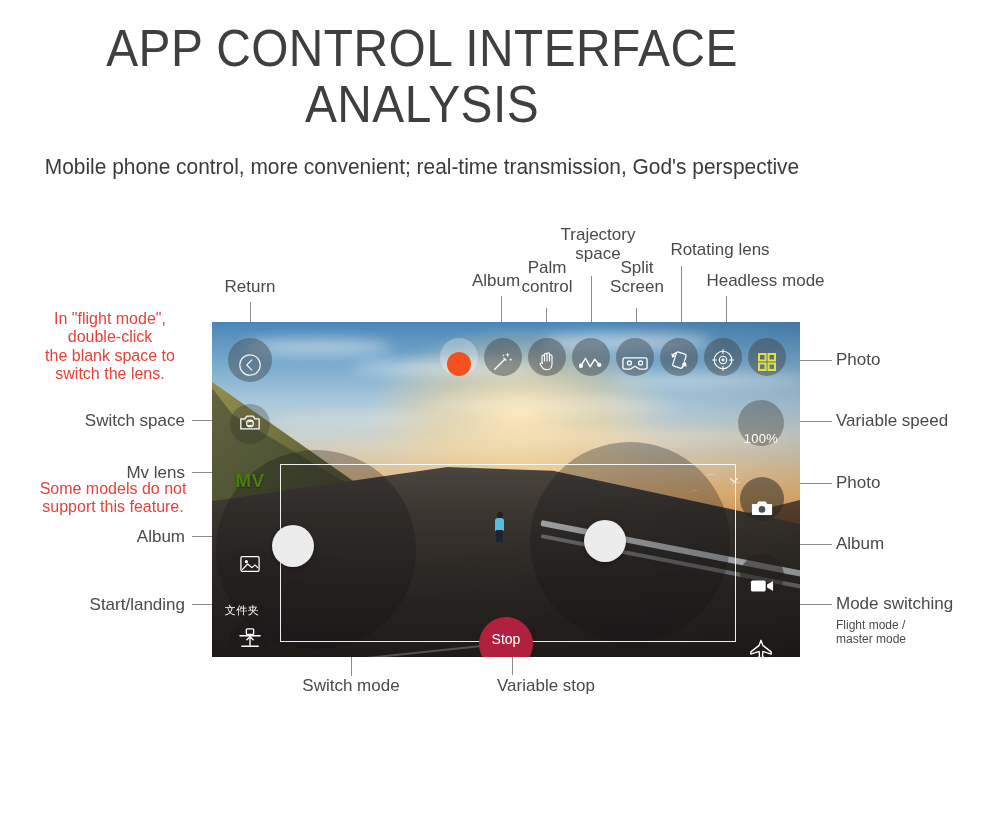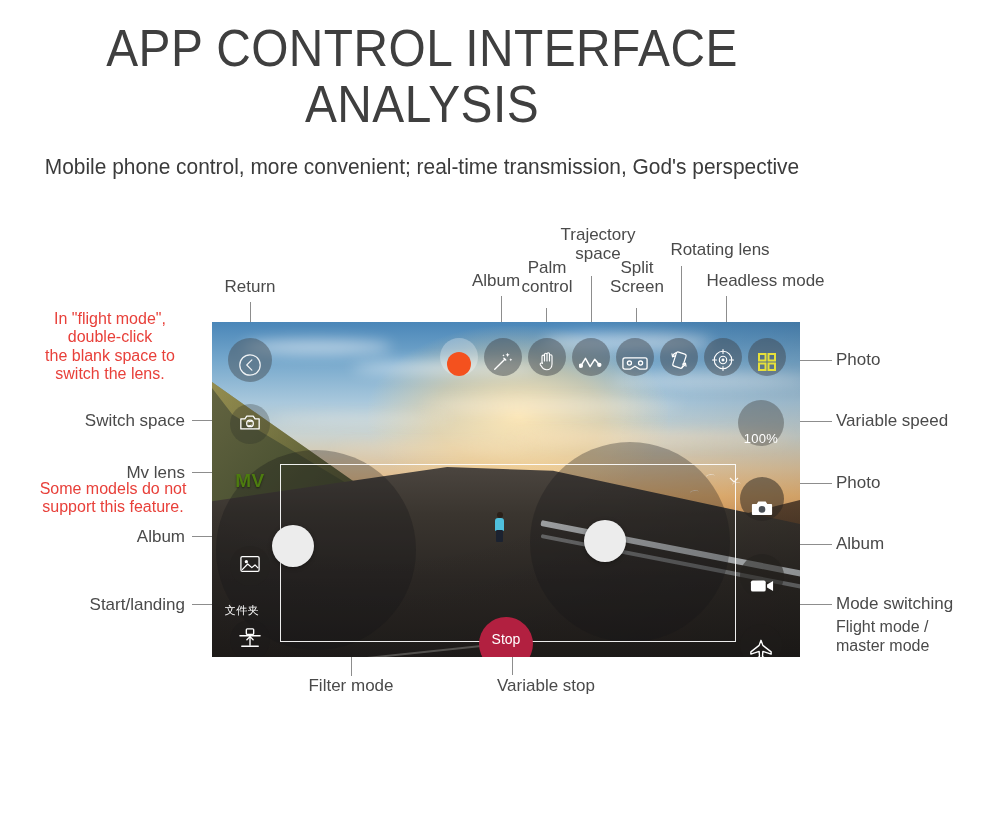--- a/index.html
+++ b/index.html
@@ -369,25 +369,25 @@
 <div class="leader h" style="left:790px; top:421px; width:42px;"></div>
 
 <div class="anno right" style="left:836px; top:473px;">Photo</div>
 <div class="leader h" style="left:790px; top:483px; width:42px;"></div>
 
 <div class="anno right" style="left:836px; top:534px;">Album</div>
 <div class="leader h" style="left:790px; top:544px; width:42px;"></div>
 
 <div class="anno right" style="left:836px; top:594px;">Mode switching</div>
 <div class="leader h" style="left:790px; top:604px; width:42px;"></div>
-<div class="anno right" style="left:836px; top:618px; font-size:16px; line-height:1.18;">Flight mode /
+<div class="anno right" style="left:836px; top:618px; font-size:12px; line-height:1.18;">Flight mode /
 master mode</div>
 
 <div class="leader v" style="left:351px; top:638px; height:38px;"></div>
-<div class="anno center" style="left:281px; top:676px; width:140px;">Filter mode</div>
+<div class="anno center" style="left:281px; top:676px; width:140px;">Switch mode</div>
 
 <div class="leader v" style="left:512px; top:645px; height:30px;"></div>
 <div class="anno center" style="left:466px; top:676px; width:160px;">Variable stop</div>
 
 <div id="phone-screen">
 
   <div id="sky-bg"></div>
   <div id="sun-glow"></div>
 
   <div class="cloud" style="left:30px; top:18px;  width:150px; height:14px;"></div>

